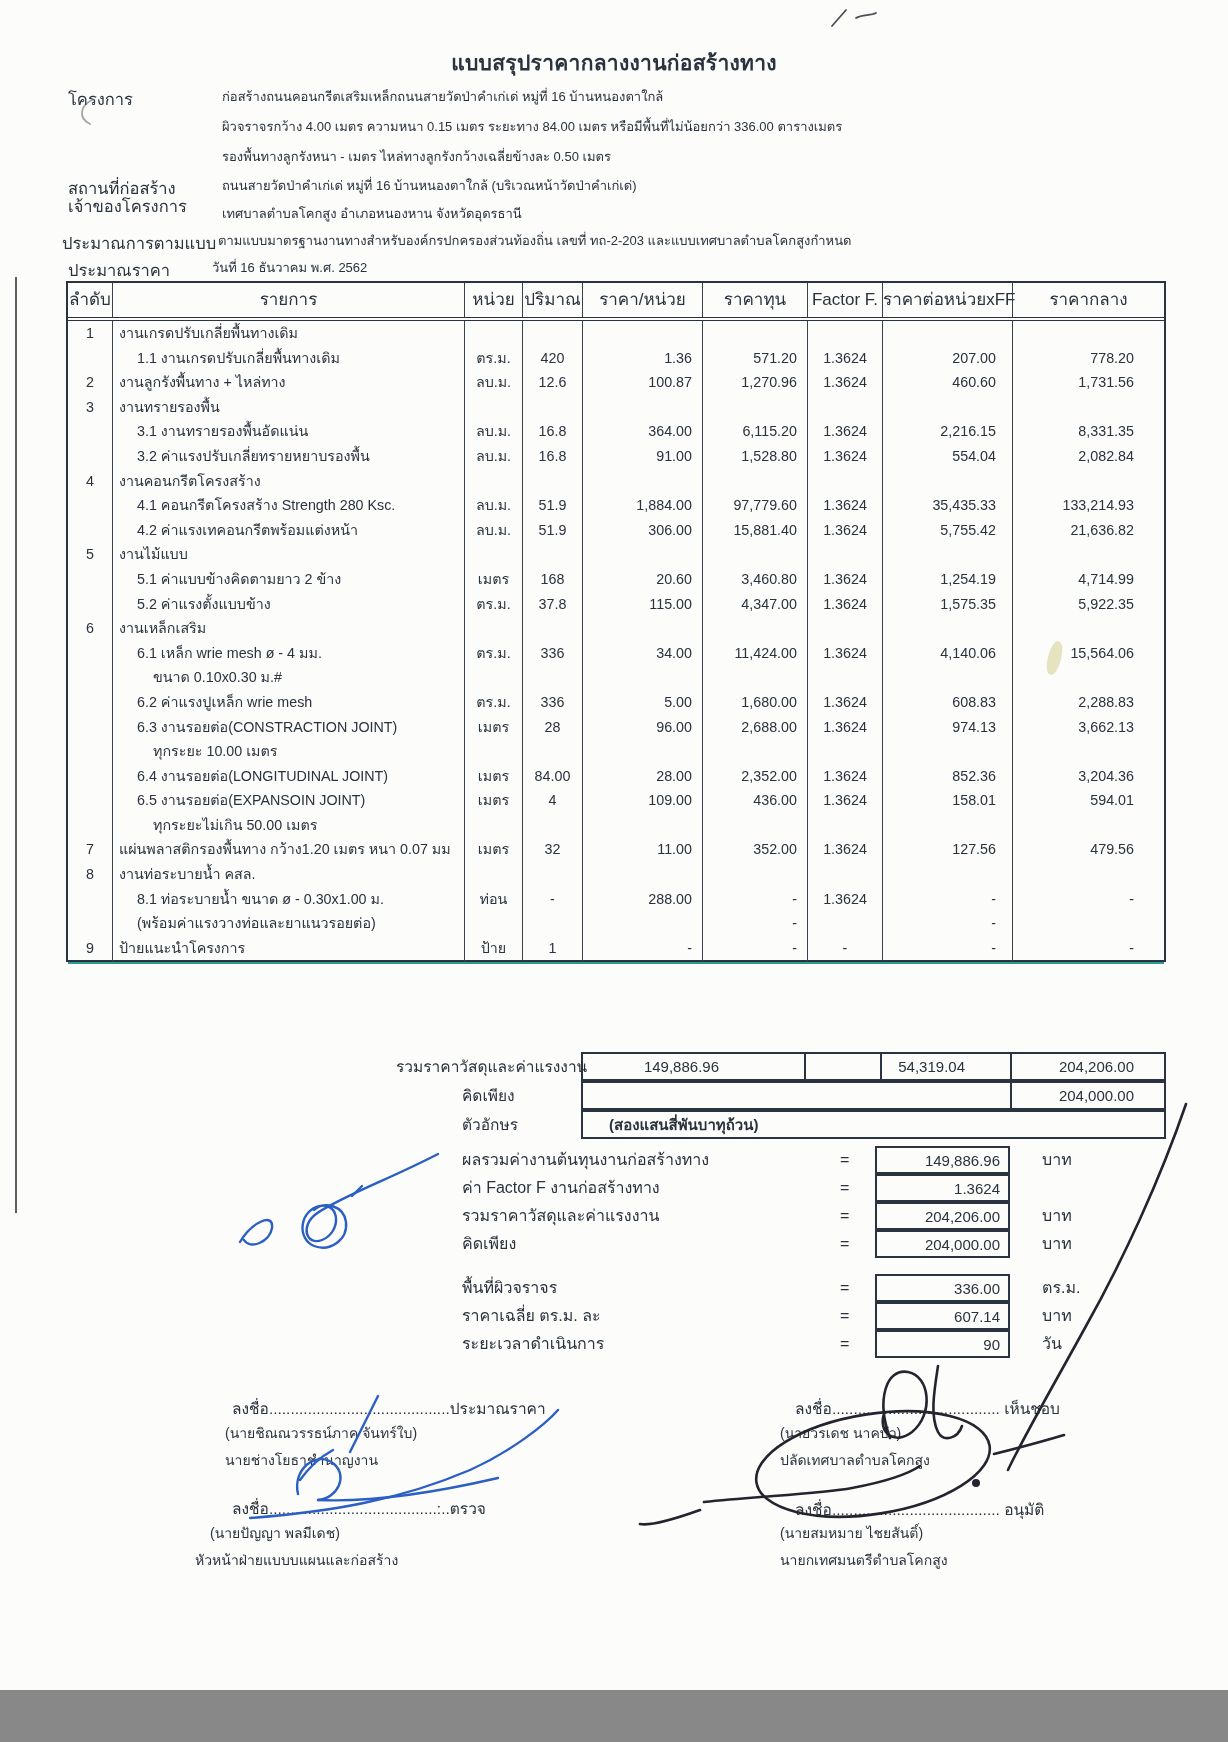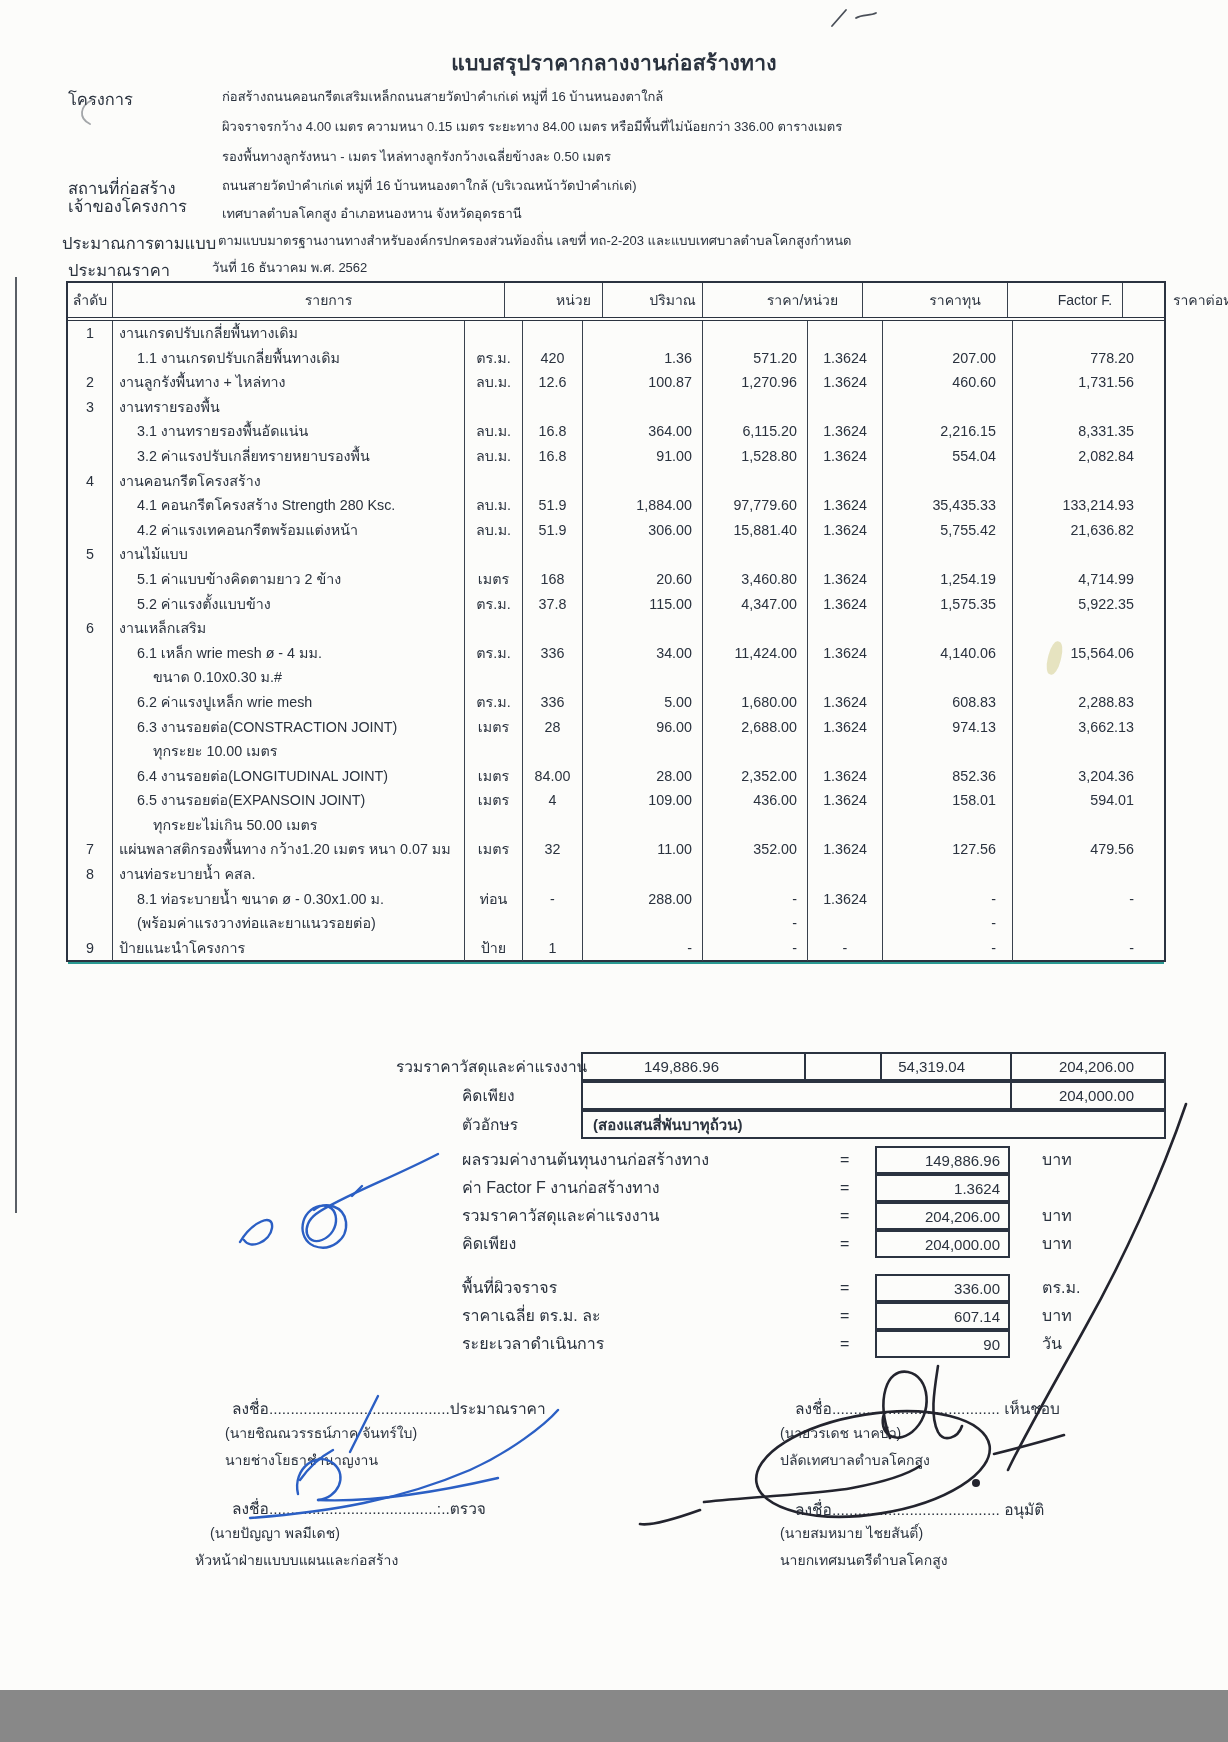--- a/index.html
+++ b/index.html
@@ -15,21 +15,21 @@
   .val{font-size:13px;}
   
   .tbl{
     left:66px;top:281px;width:1100px;
     border:2px solid #2b3340;
     box-sizing:border-box;
     box-shadow:0 4px 0 -2px #2a9a92;
     background:transparent;
   }
   .thead{display:grid;grid-template-columns:45px 352px 58px 60px 120px 105px 75px 130px 1fr;
-    height:34px;line-height:34px;border-bottom:4px double #2b3340;font-size:14px;gap:40px;}
+    height:34px;line-height:34px;border-bottom:4px double #2b3340;font-size:17px;}
   .thead .c{text-align:center;}
   .tbody{}
   .trow{display:grid;grid-template-columns:45px 352px 58px 60px 120px 105px 75px 130px 1fr;
     height:24.6px;line-height:24.8px;font-size:14.3px;}
   .c{box-sizing:border-box;border-right:1.5px solid #39414d;overflow:visible;white-space:nowrap;}
   .c.last{border-right:none;}
   .c.cen{text-align:center;}
   .c.r8{text-align:right;padding-right:10px;}
   .c.r16{text-align:right;padding-right:16px;}
   .c.r30{text-align:right;padding-right:30px;}
@@ -377,21 +377,21 @@
   <div class="abs box" style="left:581px;top:1052px;width:225px;height:29px;text-align:right;padding-right:85px;">149,886.96</div>
   <div class="abs box" style="left:804px;top:1052px;width:78px;height:29px;"></div>
   <div class="abs box" style="left:880px;top:1052px;width:132px;height:29px;text-align:right;padding-right:45px;">54,319.04</div>
   <div class="abs box" style="left:1010px;top:1052px;width:156px;height:29px;text-align:right;padding-right:30px;">204,206.00</div>
 
   <div class="abs t-label" style="left:462px;top:1081px;">คิดเพียง</div>
   <div class="abs box" style="left:581px;top:1081px;width:431px;height:29px;"></div>
   <div class="abs box" style="left:1010px;top:1081px;width:156px;height:29px;text-align:right;padding-right:30px;">204,000.00</div>
 
   <div class="abs t-label" style="left:462px;top:1110px;">ตัวอักษร</div>
-  <div class="abs box" style="left:581px;top:1110px;width:585px;height:29px;text-align:left;padding-left:10px;font-weight:bold;">(สองแสนสี่พันบาทุถ้วน)</div>
+  <div class="abs box" style="left:581px;top:1110px;width:585px;height:29px;text-align:left;padding-left:26px;font-weight:bold;">(สองแสนสี่พันบาทุถ้วน)</div>
 
   <div class="abs" style="left:0;top:0;" id="summary-section">
       <div class="abs s-label" style="left:462px;top:1146px;">ผลรวมค่างานต้นทุนงานก่อสร้างทาง</div>
       <div class="abs s-eq" style="left:840px;top:1146px;">=</div>
       <div class="abs s-box" style="left:875px;top:1146px;">149,886.96</div>
       <div class="abs s-unit" style="left:1042px;top:1146px;">บาท</div>
       <div class="abs s-label" style="left:462px;top:1174px;">ค่า Factor F งานก่อสร้างทาง</div>
       <div class="abs s-eq" style="left:840px;top:1174px;">=</div>
       <div class="abs s-box" style="left:875px;top:1174px;">1.3624</div>
       <div class="abs s-label" style="left:462px;top:1202px;">รวมราคาวัสดุและค่าแรงงาน</div>

